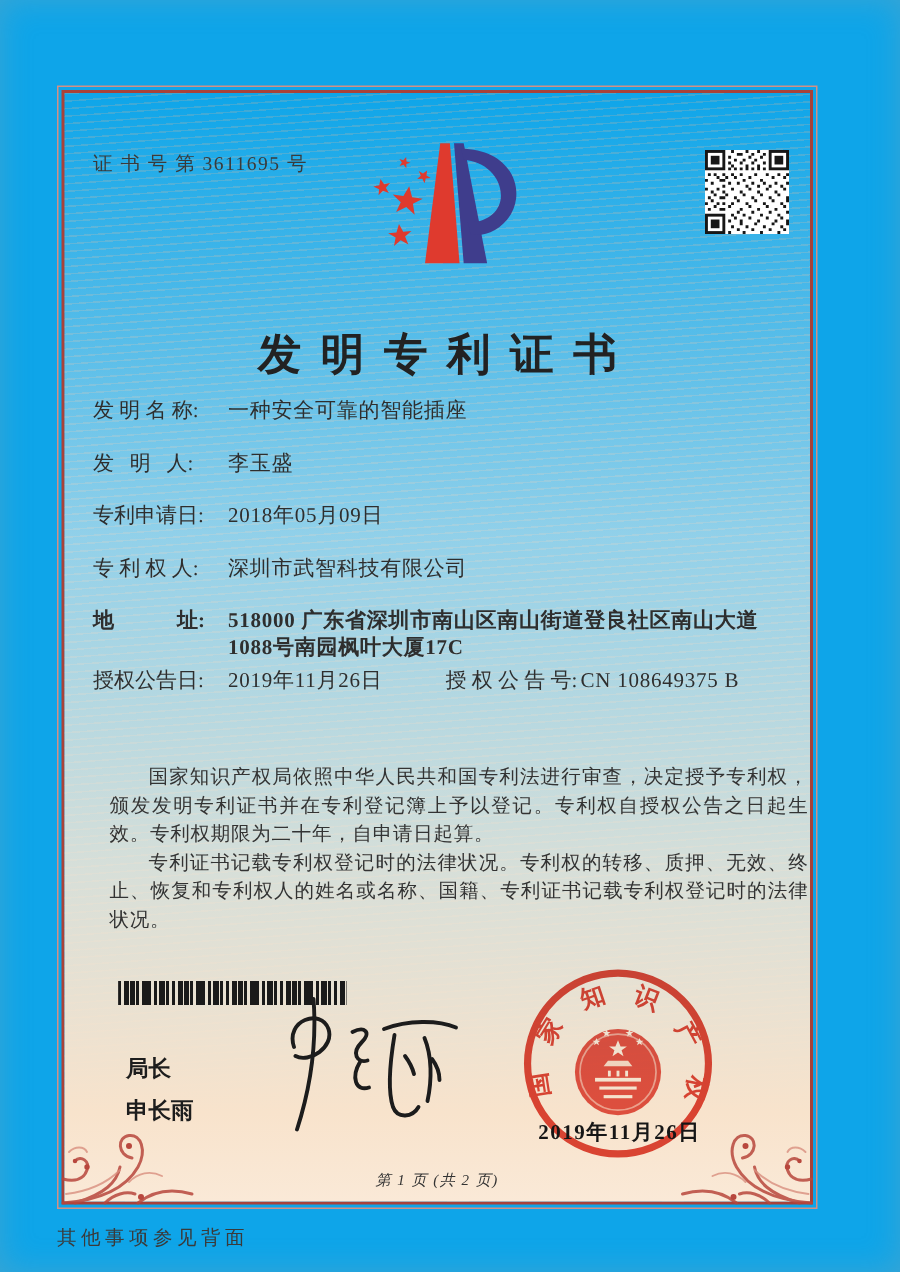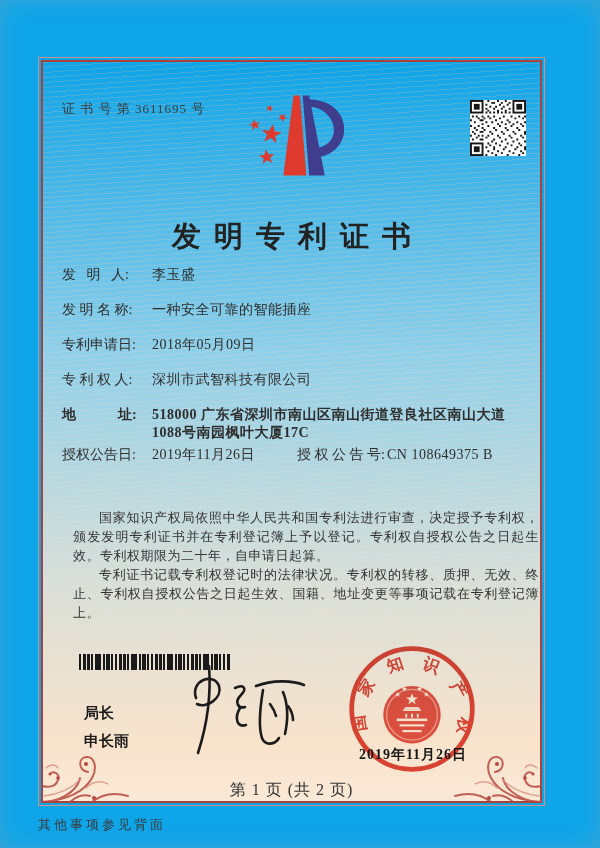--- a/index.html
+++ b/index.html
@@ -35,22 +35,22 @@
     background:
       repeating-linear-gradient(90deg,#1a1a1a 0 2px,transparent 2px 4px),
       repeating-linear-gradient(90deg,#1a1a1a 0 1px,transparent 1px 6px),
       repeating-linear-gradient(90deg,#1a1a1a 0 2px,transparent 2px 9px);}
   .director{left:41px;top:637px;font-family:Liberation Serif, serif;
     font-size:15px;font-weight:700;color:#1d1d1d;line-height:28px;}
   .signature{left:137px;top:600px;width:135px;height:95px;}
   .seal{left:302px;top:580px;width:134px;height:134px;mix-blend-mode:multiply;opacity:.92;}
   .seal-date{left:300px;top:684px;width:140px;text-align:center;font-size:14px;
     font-weight:600;color:#161616;letter-spacing:1px;}
-  .page-info{left:0;top:718px;width:100%;text-align:center;font-size:16px;
-    color:#333;letter-spacing:1px;}
+  .page-info{left:0;top:718px;width:100%;text-align:center;font-size:10px;
+    color:#333;letter-spacing:1px;font-style:italic;}
   .flourish{bottom:-3px;width:92px;height:96px;}
   .flourish-left{left:-3px;}
   .flourish-right{right:-3px;transform:scaleX(-1);}
   .footer-note{position:absolute;left:38px;top:816px;width:509px;
     font-size:13px;color:#3a3a3a;letter-spacing:3px;}
   .sr{position:absolute;width:1px;height:1px;overflow:hidden;clip:rect(0 0 0 0);}
 </style>
 </head>
 <body>
 
@@ -104,42 +104,42 @@
             M8,24h1v1h-1z M10,23h1v1h-1z M12,24h1v1h-1z M15,23h1v1h-1z M18,24h1v1h-1z M21,23h1v1h-1z M24,24h1v1h-1z M26,23h1v1h-1z M28,24h1v1h-1z
             M9,26h1v1h-1z M12,25h1v1h-1z M14,26h1v1h-1z M17,25h1v1h-1z M20,26h1v1h-1z M23,25h1v1h-1z M26,26h1v1h-1z M28,25h1v1h-1z
             M8,28h1v1h-1z M11,27h1v1h-1z M13,28h1v1h-1z M16,27h1v1h-1z M19,28h1v1h-1z M22,27h1v1h-1z M25,28h1v1h-1z M27,27h1v1h-1z"></path>
         </g>
       </svg>
 
       <div class="layer title">发明专利证书</div>
 
       <div class="layer rows">
         <div class="row">
+          <span class="flabel">发 明 名 称:</span><span class="fvalue">一种安全可靠的智能插座</span>
+        </div>
+        <div class="row">
           <span class="flabel">发   明   人:</span><span class="fvalue">李玉盛</span>
-        </div>
-        <div class="row">
-          <span class="flabel">发 明 名 称:</span><span class="fvalue">一种安全可靠的智能插座</span>
         </div>
         <div class="row">
           <span class="flabel">专利申请日:</span><span class="fvalue">2018年05月09日</span>
         </div>
         <div class="row">
           <span class="flabel">专 利 权 人:</span><span class="fvalue">深圳市武智科技有限公司</span>
         </div>
         <div class="row row-addr">
           <span class="flabel">地            址:</span><span class="fvalue fvalue-addr">518000 广东省深圳市南山区南山街道登良社区南山大道1088号南园枫叶大厦17C</span>
         </div>
         <div class="row">
           <span class="flabel">授权公告日:</span><span class="fvalue fvalue-fix">2019年11月26日</span><span class="flabel">授 权 公 告 号:</span><span class="fvalue">CN 108649375 B</span>
         </div>
       </div>
 
       <div class="layer body">
         <p>国家知识产权局依照中华人民共和国专利法进行审查，决定授予专利权，颁发发明专利证书并在专利登记簿上予以登记。专利权自授权公告之日起生效。专利权期限为二十年，自申请日起算。</p>
-        <p>专利证书记载专利权登记时的法律状况。专利权的转移、质押、无效、终止、专利权自授权公告之日起生效、国籍、地址变更等事项记载在专利登记簿上。</p>
+        <p>专利证书记载专利权登记时的法律状况。专利权的转移、质押、无效、终止、恢复和专利权人的姓名或名称、国籍、专利证书记载专利权登记时的法律状况。</p>
       </div>
 
       <div class="layer barcode"></div>
 
       <div class="layer director">
         <div>局长</div>
         <div>申长雨</div>
       </div>
 
       <svg class="layer signature" viewBox="0 0 135 95">

